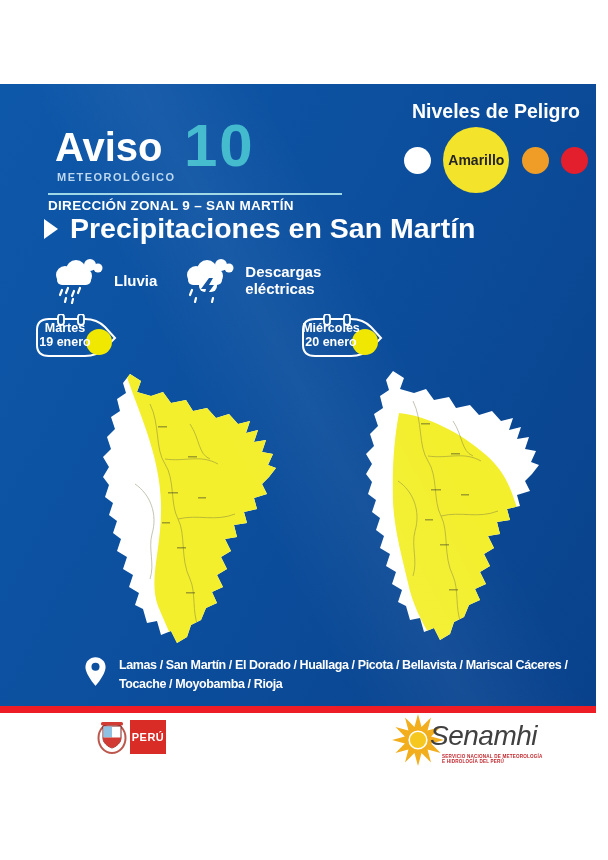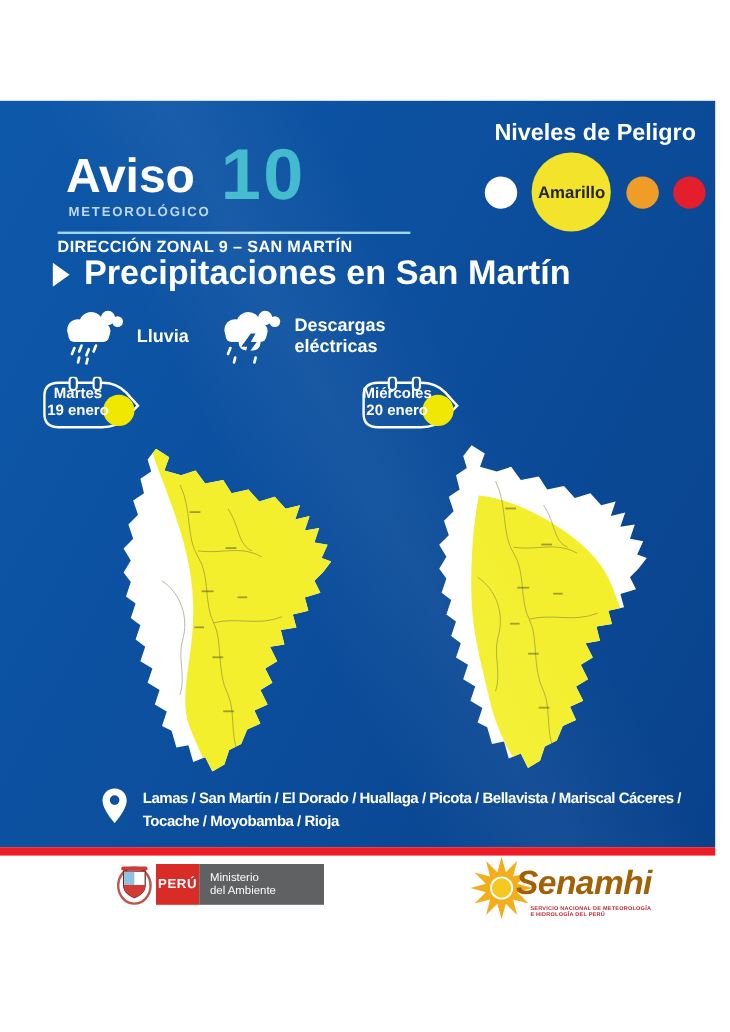--- a/index.html
+++ b/index.html
@@ -61,22 +61,22 @@
 
   .ministry { position:absolute; left:97px; top:719px; display:flex; align-items:center; }
   .emblem { margin-right:3px; }
   .peru-box { width:36px; height:34px; background:#da2c27; color:#fff; font-weight:bold;
     font-size:11px; letter-spacing:.5px; display:flex; align-items:center; justify-content:center; }
   .ministry-box { width:104px; height:34px; background:#606163; color:#fff; font-size:9.5px;
     line-height:11px; display:flex; flex-direction:column; justify-content:center; padding-left:9px; }
 
   .senamhi { position:absolute; left:392px; top:712px; width:175px; height:62px; }
   .senamhi-sun { position:absolute; left:0; top:2px; }
-  .senamhi-word { position:absolute; left:38px; top:8px; font-size:28px; font-weight:bold;
-    font-style:italic; color:#a16207; letter-spacing:-.5px; white-space:nowrap; }
+  .senamhi-word { position:absolute; left:38px; top:8px; font-size:28px; font-weight:normal;
+    font-style:italic; color:#404040; letter-spacing:-.5px; white-space:nowrap; }
   .senamhi-tag { position:absolute; left:50px; top:42px; font-size:4.6px; line-height:5.4px;
     font-weight:bold; color:#c1272d; letter-spacing:.2px; }
 </style>
 </head>
 <body>
 
 <div class="page">
 
   <div class="poster">
 
@@ -241,24 +241,20 @@
 
   <div class="ministry">
     <svg class="emblem" width="30" height="36" viewBox="0 0 30 36">
       <ellipse cx="15" cy="19" rx="13.5" ry="15" fill="none" stroke="#b03a2e" stroke-width="2" opacity=".85"></ellipse>
       <rect x="4" y="3" width="22" height="3.5" rx="1.5" fill="#d23b33"></rect>
       <path d="M6,7 h18 v12 c0,7 -9,10 -9,10 c0,0 -9,-3 -9,-10 Z" fill="#fff" stroke="#7a1f1f" stroke-width="1"></path>
       <rect x="6.5" y="7.5" width="8.5" height="11" fill="#8fc1e3"></rect>
       <path d="M6,19 c0,7 9,10 9,10 c0,0 9,-3 9,-10 l0,-0.5 h-18 Z" fill="#d23b33"></path>
     </svg>
     <div class="peru-box">PERÚ</div>
-    <div class="ministry-box">
-      <div>Ministerio</div>
-      <div>del Ambiente</div>
-    </div>
   </div>
 
   <div class="senamhi">
     <svg class="senamhi-sun" width="52" height="52" viewBox="0 0 50 50">
       <path fill="#f2ae1c" d="M50,25 L37.6,28.4 L46.7,37.5 L34.2,34.2 L37.5,46.7 L28.4,37.6 L25,50 L21.6,37.6 L12.5,46.7 L15.8,34.2 L3.3,37.5 L12.4,28.4 L0,25 L12.4,21.6 L3.3,12.5 L15.8,15.8 L12.5,3.3 L21.6,12.4 L25,0 L28.4,12.4 L37.5,3.3 L34.2,15.8 L46.7,12.5 L37.6,21.6 Z"></path>
       <circle cx="25" cy="25" r="8.5" fill="#f6c81f" stroke="#fff" stroke-width="1.5"></circle>
     </svg>
     <div class="senamhi-word">Senamhi</div>
     <div class="senamhi-tag">
       <div>SERVICIO NACIONAL DE METEOROLOGÍA</div>

